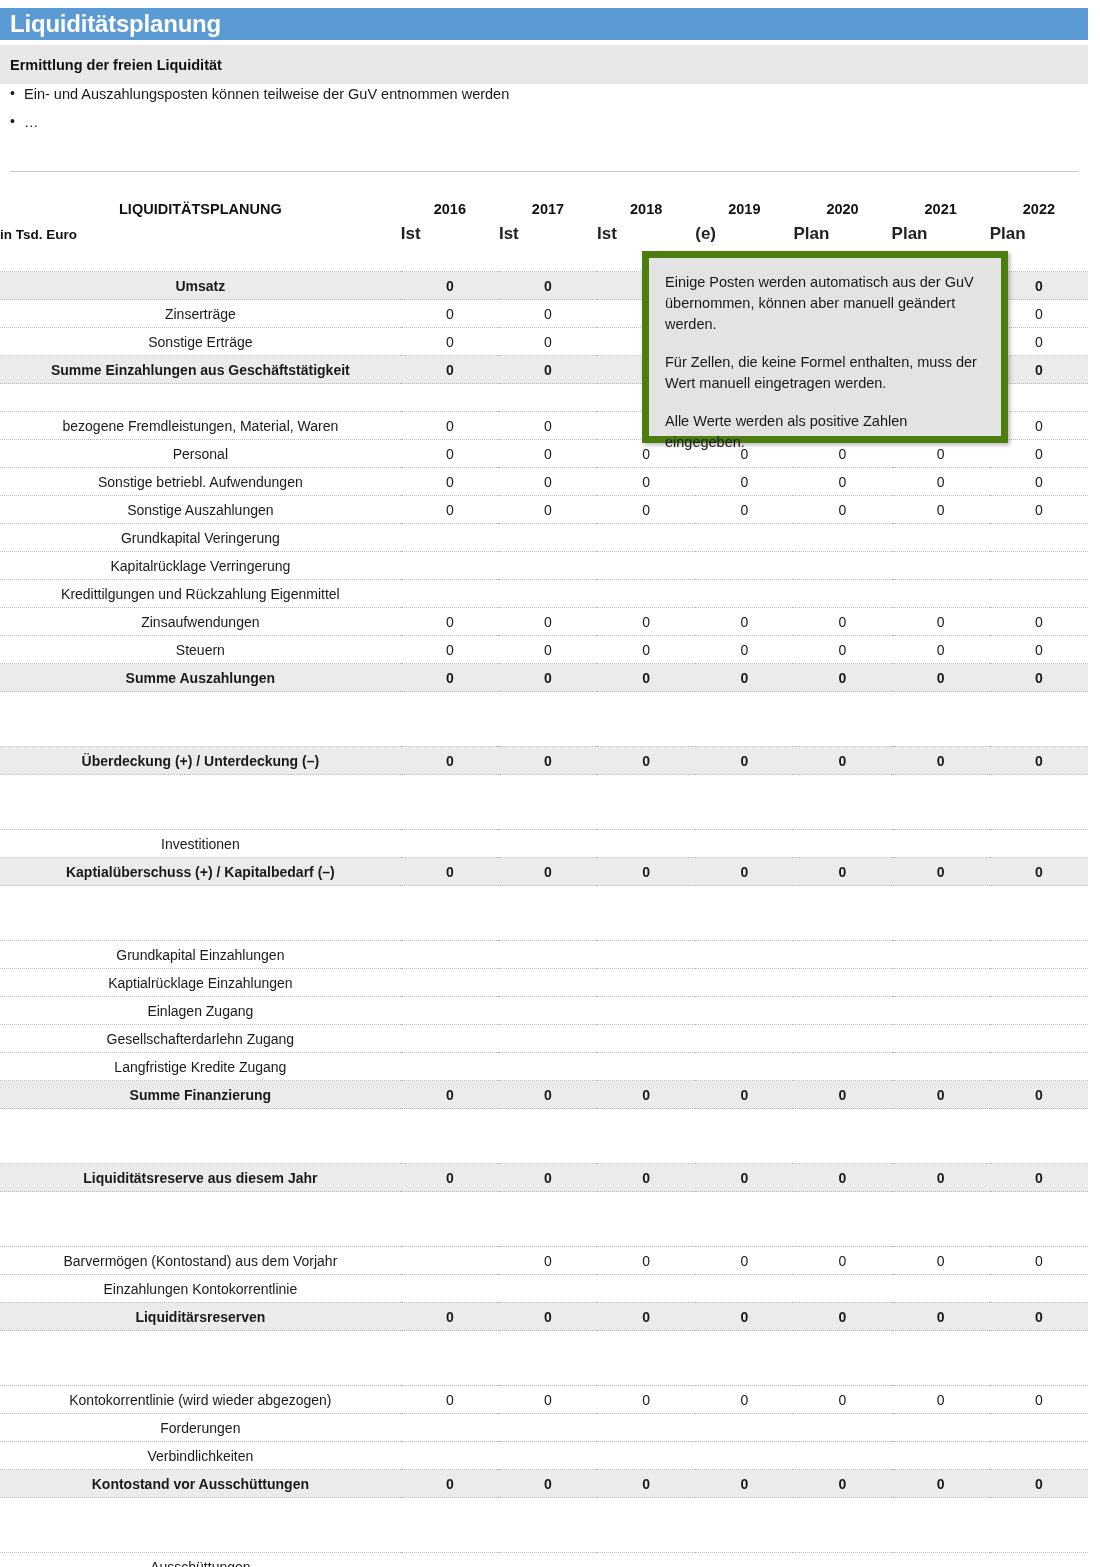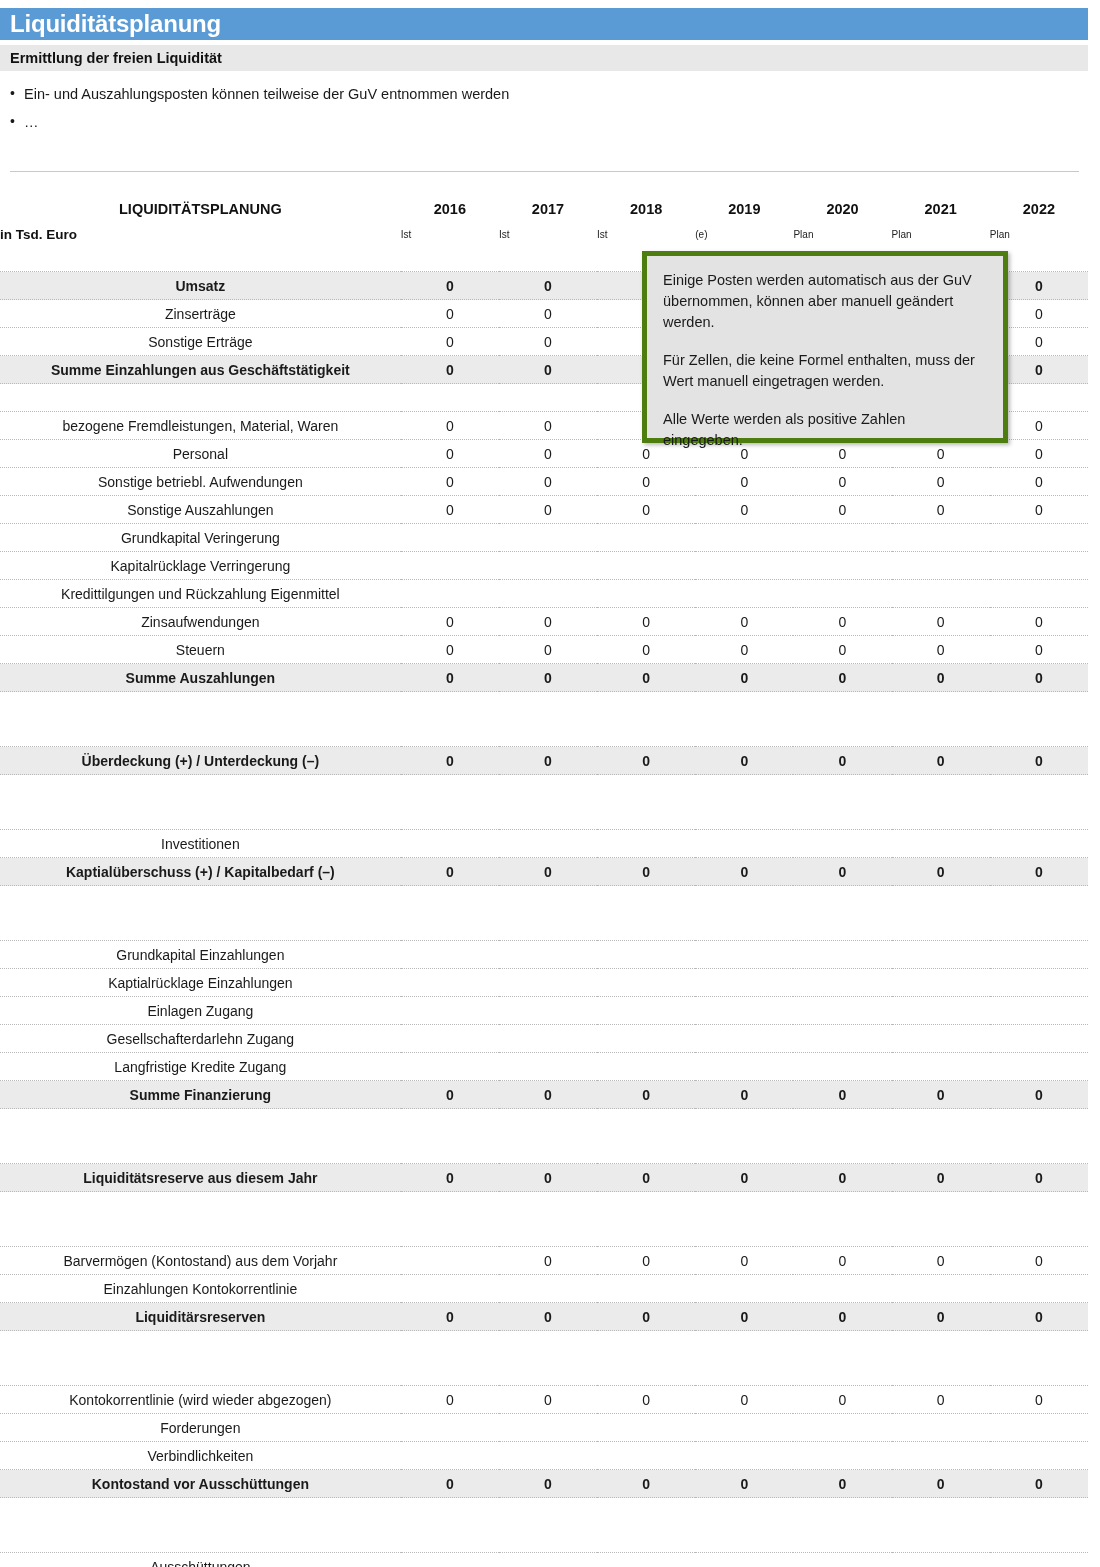--- a/index.html
+++ b/index.html
@@ -33,21 +33,21 @@
     font-weight: bold;
     letter-spacing: -0.2px;
     padding-left: 10px;
     line-height: 1;
   }
   #subtitle-bar {
     position: absolute;
     left: 0;
     top: 45px;
     width: 1088px;
-    height: 26px;
+    height: 39px;
     background: #e8e8e8;
     display: flex;
     align-items: center;
   }
   #subtitle-bar .subtitle-text {
     color: #111111;
     font-size: 14.5px;
     font-weight: bold;
     padding-left: 10px;
   }
@@ -114,22 +114,22 @@
     padding-right: 6px;
   }
   tr.sub-head-row th {
     height: 26px;
     font-weight: bold;
     font-size: 13.5px;
     text-align: left;
     color: #111;
   }
   tr.sub-head-row th.year-kind {
-    font-weight: normal;
-    font-size: 10px;
+    font-weight: bold;
+    font-size: 17px;
     color: #222;
   }
   tr.spacer-head td { height: 24px; }
 
   
   tr.data-row td {
     height: 27px;
     border-top: 1px dotted #b9b9b9;
     border-bottom: 1px dotted #b9b9b9;
   }
@@ -156,21 +156,21 @@
   }
 
   
   #note-popup {
     position: absolute;
     left: 642px;
     top: 251px;
     width: 366px;
     height: 192px;
     background: #e3e3e3;
-    border: 5px solid #4d7c0f;
+    border: 7px solid #4d7c0f;
     box-shadow: 2px 2px 4px rgba(0,0,0,0.28);
     box-sizing: border-box;
     padding: 14px 16px 10px 16px;
     font-size: 14.5px;
     line-height: 1.45;
     color: #1a1a1a;
     z-index: 50;
   }
   #note-popup p {
     margin: 0 0 17px 0;

